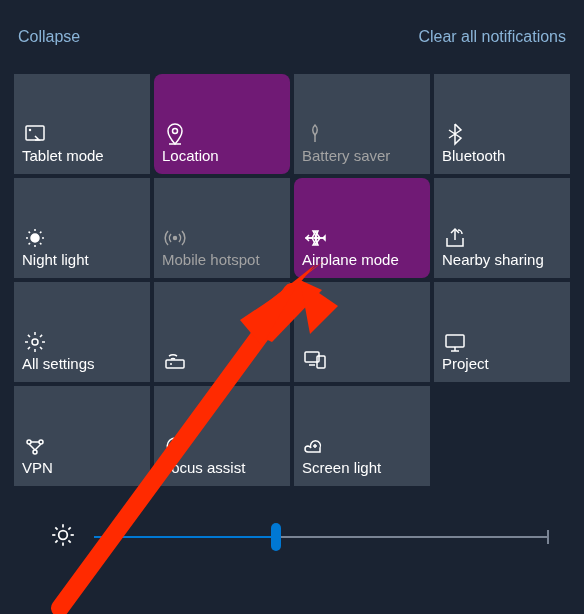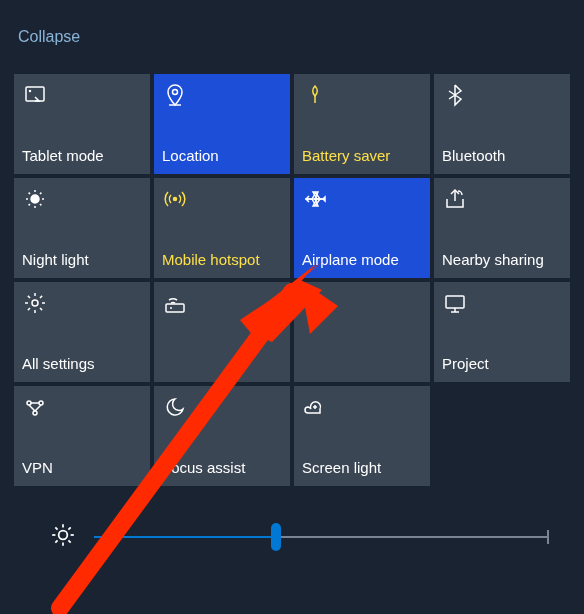--- a/index.html
+++ b/index.html
@@ -32,28 +32,29 @@
   }
   .tile {
     height: 100px;
     background: #3b4655;
     position: relative;
     cursor: pointer;
     padding: 8px 8px 10px 8px;
     box-sizing: border-box;
     display: flex;
     flex-direction: column;
-    justify-content: space-between;
+    justify-content: flex-end;
   }
   .tile.active {
-    background: #1d4ed8;
+    background: #701a75;
+    border-radius: 8px;
   }
   .tile.disabled .tile-icon,
   .tile.disabled .tile-label {
-    color: #fde047;
+    color: #a3a3a3;
   }
   .tile-icon {
     color: #fff;
     width: 26px;
     height: 26px;
     display: flex;
     align-items: center;
     justify-content: center;
   }
   .tile-icon svg {
@@ -129,20 +130,21 @@
     width: 584px;
     height: 614px;
     pointer-events: none;
   }
 </style>
 </head>
 <body>
 
 <div class="top-links">
   <span class="link">Collapse</span>
+  <span class="link">Clear all notifications</span>
 </div>
 
 <div class="tiles" id="tiles">
     <div class="tile">
       <span class="tile-icon">
         <svg viewBox="0 0 24 24">
           <rect x="3" y="4" width="18" height="14" rx="1"></rect>
           <polyline points="12,14 16,18 12,18"></polyline>
           <circle cx="7" cy="8" r="0.5" fill="currentColor"></circle>
         </svg>

